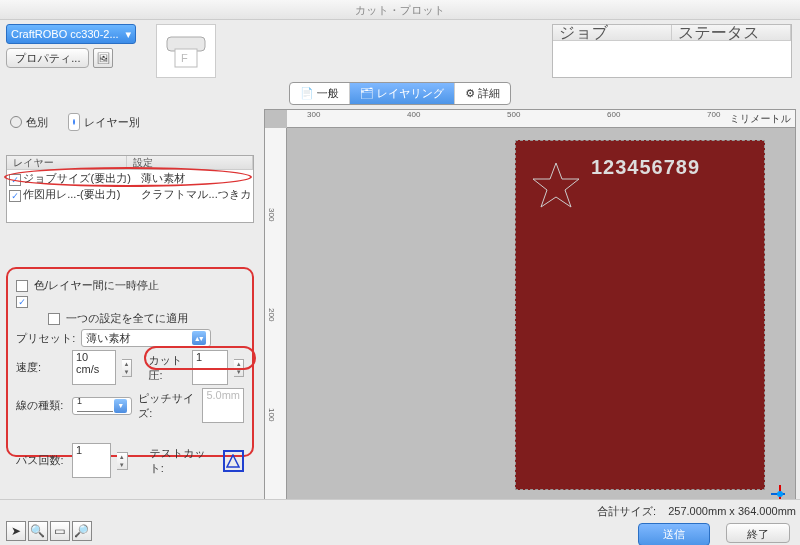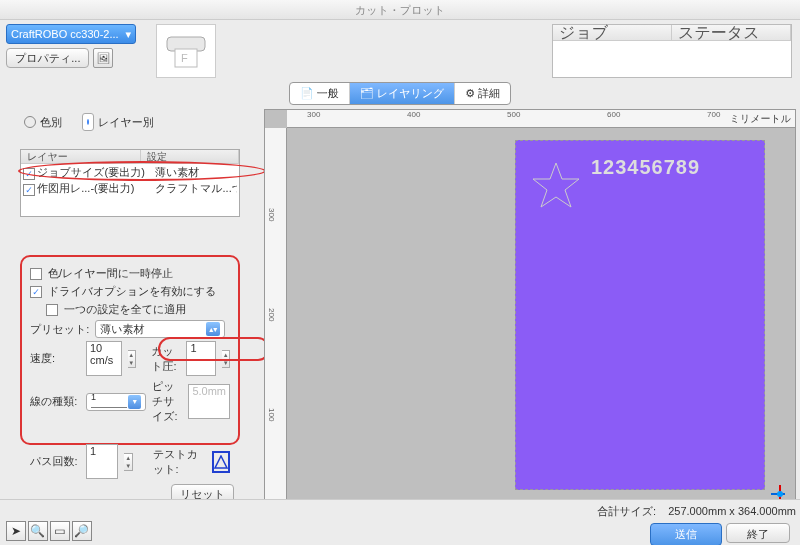--- a/index.html
+++ b/index.html
@@ -15,21 +15,21 @@
 .jobs-panel{position:absolute;right:8px;top:24px;width:240px;height:54px;border:1px solid #bbb;background:#fff}
 .jobs-hd{display:flex;background:linear-gradient(#f5f5f5,#e5e5e5);height:16px;border-bottom:1px solid #ccc}
 .jobs-hd div{flex:1;padding:0 6px;line-height:16px;border-right:1px solid #ccc;font-size:16px;color:#555}
 .tabs{text-align:center;padding:2px 0}
 .tabbar{display:inline-flex;border:1px solid #999;border-radius:4px;overflow:hidden;background:#fff}
 .tab{padding:3px 10px;display:flex;align-items:center;gap:3px;border-right:1px solid #ccc;cursor:pointer}
 .tab:last-child{border-right:none}
 .tab.active{background:linear-gradient(#7fb8ff,#4d95e8);color:#fff}
 .tab.active span{color:#fff}
 .main{display:flex;height:405px}
-.left{width:260px;padding:4px 20px;display:flex;flex-direction:column;gap:16px}
+.left{width:260px;padding:4px 6px;display:flex;flex-direction:column;gap:22px}
 .radio-row{display:flex;gap:20px;padding:2px 4px}
 .radio-row label{display:flex;align-items:center;gap:4px}
 .radio-dot{width:12px;height:12px;border:1px solid #888;border-radius:50%;display:inline-flex;align-items:center;justify-content:center}
 .radio-dot.sel::after{content:"";width:6px;height:6px;background:#3b82f6;border-radius:50%}
 .layer-tbl{border:1px solid #aaa;background:#fff;height:68px}
 .layer-hd{display:flex;background:linear-gradient(#f0f0f0,#e0e0e0);height:14px;border-bottom:1px solid #ccc}
 .layer-hd div{padding:0 6px;font-size:10px;color:#555;border-right:1px solid #ccc;line-height:14px}
 .layer-hd .c1{width:120px}.layer-hd .c2{flex:1}
 .layer-row{display:flex;height:16px;align-items:flex-end;padding:0 2px;gap:2px}
 .layer-row .c1{width:116px;white-space:nowrap;overflow:hidden}
@@ -46,27 +46,27 @@
 .spin{width:12px;height:18px;border:1px solid #aaa;border-left:none;background:linear-gradient(#fff,#e6e6e6);display:flex;flex-direction:column}
 .spin div{flex:1;font-size:6px;text-align:center;line-height:8px;color:#666}
 .hl2{position:absolute;border:2px solid #d33;border-radius:50%;pointer-events:none}
 .testcut{width:22px;height:22px;border:2px solid #2040d0;display:flex;align-items:center;justify-content:center}
 .reset-row{text-align:right;padding:4px 6px}
 .canvas{flex:1;position:relative;background:#bfbfbf;border:1px solid #999;margin:2px 4px}
 .ruler-h{position:absolute;top:0;left:22px;right:0;height:18px;background:#f5f5f5;border-bottom:1px solid #999;font-size:9px}
 .ruler-v{position:absolute;top:18px;left:0;width:22px;bottom:0;background:#f5f5f5;border-right:1px solid #999}
 .ruler-lbl{position:absolute;right:4px;top:2px;font-size:10px;color:#444}
 .tick{position:absolute;font-size:8px;color:#666}
-.page{position:absolute;background:#8b5cf6;border:1px dashed #999;left:250px;top:30px;width:250px;height:350px}
+.page{position:absolute;background:#7f1d1d;border:1px dashed #999;left:250px;top:30px;width:250px;height:350px}
 .star{position:absolute;left:15px;top:20px;width:50px;height:50px}
 .txt-preview{position:absolute;left:75px;top:15px;font-size:20px;color:#ddd;font-weight:bold;letter-spacing:1px}
 .corner{position:absolute;right:6px;bottom:6px}
 .bottom{position:absolute;bottom:0;left:0;right:0;height:46px;background:#ececec;border-top:1px solid #ccc}
 .size-row{text-align:right;padding:4px;font-size:11px}
-.btn-row{display:flex;justify-content:flex-end;gap:4px;padding:0 10px}
+.btn-row{display:flex;justify-content:flex-end;gap:16px;padding:0 10px}
 .primary{background:linear-gradient(#7fb8ff,#4d95e8);color:#fff;border:1px solid #2a6fc4;border-radius:4px;padding:3px 24px;cursor:pointer}
 .tool-row{position:absolute;left:6px;bottom:4px;display:flex;gap:2px}
 .tool{width:20px;height:20px;border:1px solid #888;background:linear-gradient(#fff,#e6e6e6);display:flex;align-items:center;justify-content:center;font-size:12px}
 </style>
 </head>
 <body>
 
 <div class="titlebar">カット・プロット</div>
 
 <div class="top">
@@ -150,23 +150,22 @@
 
     <div style="height:6px"></div>
 
     <div class="opts">
       <div class="row">
           <span class="chk"></span>
           <span>色/レイヤー間に一時停止</span>
         </div>
       <div class="row">
           <span class="chk on"></span>
-          <span>ドライバオプションを有効にする</span>
-        </div>
-      <div class="row" style="margin-left:16px">
+        </div>
+      <div class="row" style="margin-left:32px">
           <span class="chk"></span>
           <span>一つの設定を全てに適用</span>
         </div>
       <div class="row">
         <span class="lbl">プリセット:</span>
         <div class="sel" style="width:130px">
             <span>薄い素材</span>
             <span class="arr">▴▾</span>
           </div>
       </div>

